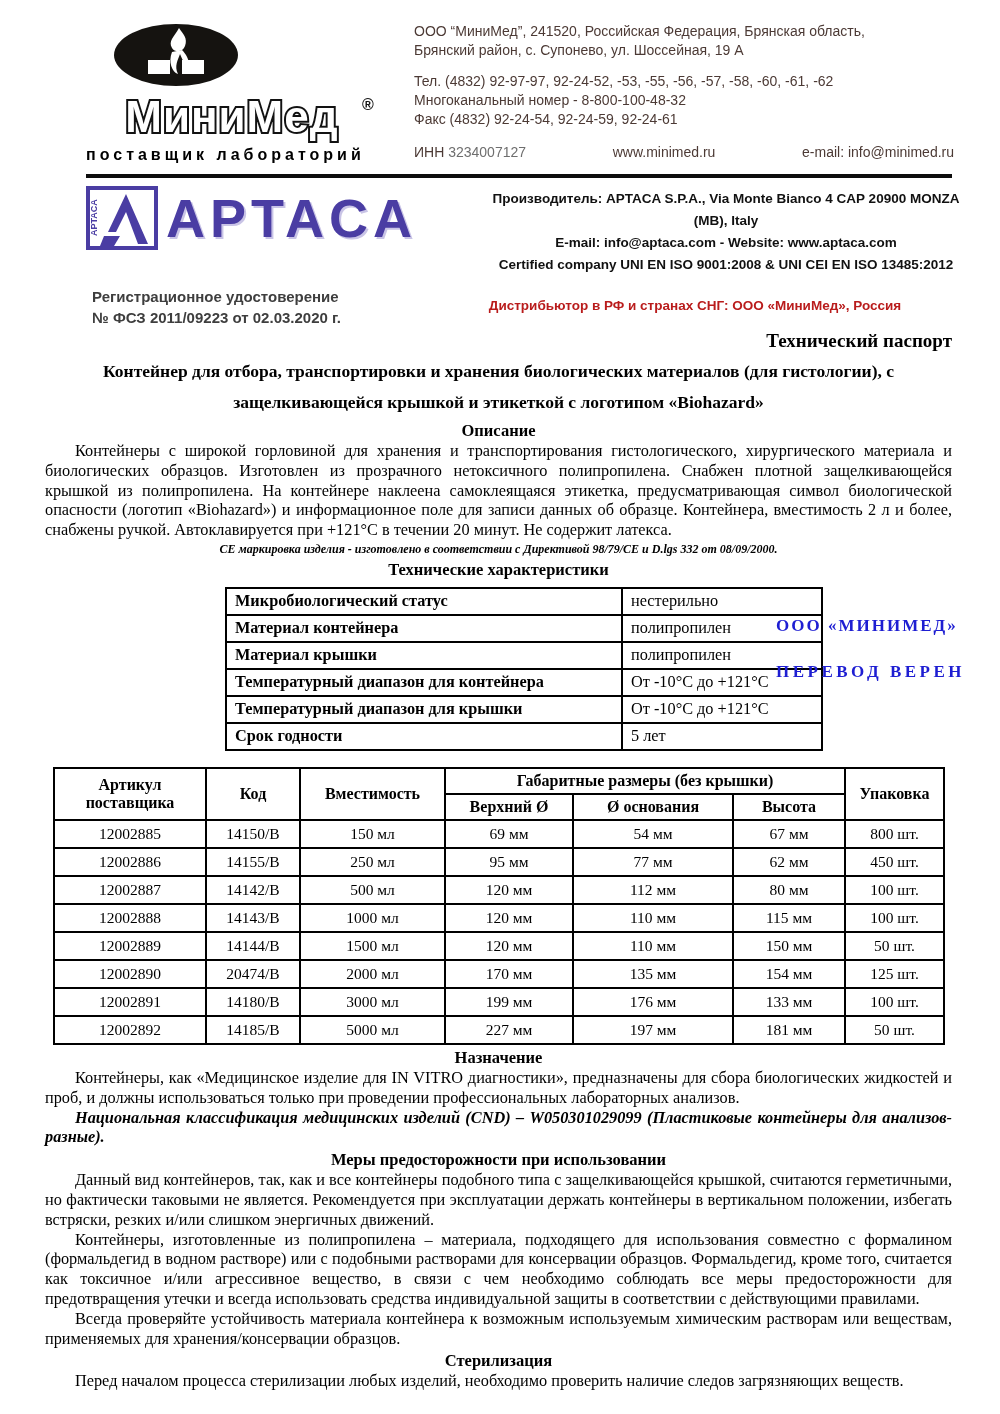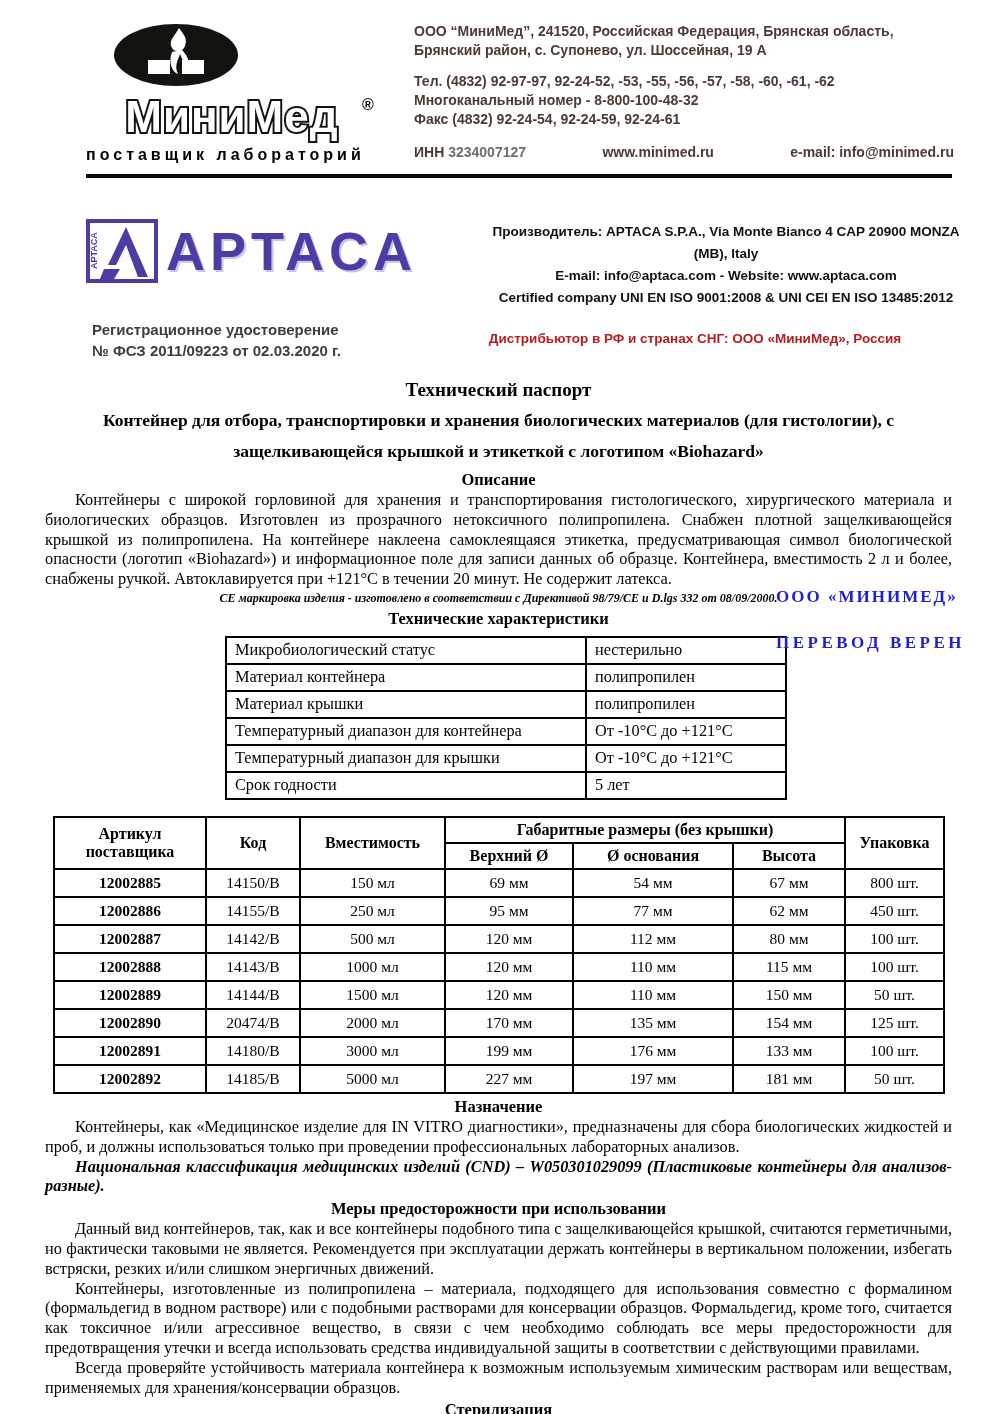--- a/index.html
+++ b/index.html
@@ -12,29 +12,29 @@
   
   .top { display:flex; padding:22px 40px 0 86px; }
   .logo-block { width:312px; text-align:left; flex:none; }
   .logo-word-svg { display:block; margin:0 auto; }
   .logo-tagline {
     font-family:"Liberation Sans",sans-serif; font-weight:bold; font-size:16px;
     letter-spacing:4px; margin-top:2px; white-space:nowrap;
   }
   .contact {
     margin-left:16px; width:540px;
-    font-family:"Liberation Sans",sans-serif; font-weight:bold;
+    font-family:"Liberation Sans",sans-serif; font-weight:normal;
     font-size:14px; line-height:19px; color:#4c3a35;
   }
   .contact .gap { height:12px; }
   .inn-row { display:flex; justify-content:space-between; margin-top:14px; }
   .inn-num { color:#6e6e6e; }
   .divider { border-top:4px solid #0d0d0d; margin:10px 48px 0 86px; }
   
-  .aptaca-row { display:flex; align-items:flex-start; padding:8px 26px 0 86px;margin-top:33px; }
+  .aptaca-row { display:flex; align-items:flex-start; padding:8px 26px 0 86px; }
   .aptaca-logo { display:flex; align-items:center; width:400px; flex:none; }
   .aptaca-word {
     font-family:"Liberation Sans",sans-serif; font-weight:bold; font-size:54px;
     color:#4a3da3; letter-spacing:5px; line-height:1; margin-left:8px;
     text-shadow:2px 2px 0 #c9c4e6;
   }
   .aptaca-info {
     width:480px; margin-top:2px; text-align:center;
     font-family:"Liberation Sans",sans-serif; font-weight:bold;
     font-size:13.5px; line-height:22px; color:#111;
@@ -43,43 +43,43 @@
   .reg-block {
     width:368px; font-family:"Liberation Sans",sans-serif; font-weight:bold;
     font-size:15px; line-height:21px; color:#3e3e3e;
   }
   .distributor {
     width:470px; margin-top:12px; text-align:center;
     font-family:"Liberation Sans",sans-serif; font-weight:bold; font-size:13.5px; color:#b91c1c;
   }
   
   .main { padding:0 48px 0 45px; }
-  .doc-title { text-align:center; font-weight:bold; font-size:19px; margin-top:18px; }
+  .doc-title { text-align:right; font-weight:bold; font-size:19px; margin-top:2px; }
   .doc-subtitle { text-align:center; font-weight:bold; font-size:17.5px; line-height:31px; margin-top:4px; }
   .section-heading { text-align:center; font-weight:bold; font-size:16.5px; margin-top:3px; }
   .para { font-size:16.3px; line-height:19.8px; text-align:justify; text-indent:30px; }
   .ce-line { text-align:center; font-weight:bold; font-style:italic; font-size:12px; margin-top:2px; }
   .italic-para { font-weight:bold; font-style:italic; }
   
   .tech-table { border-collapse:collapse; margin:7px 0 0 180px; }
   .tech-table td { border:2px solid #000; font-size:16.3px; height:27px; padding:1px 8px; }
-  .tech-table td:first-child { font-weight:normal; width:360px; }
+  .tech-table td:first-child { font-weight:bold; width:396px; }
   .tech-table td:last-child { width:200px; }
   .stamp {
-    position:absolute; left:776px; top:588px; color:#1e1ed2; font-weight:bold;
+    position:absolute; left:776px; top:617px; color:#1e1ed2; font-weight:bold;
     font-size:17px; line-height:1; white-space:nowrap;
   }
   .stamp-l1 { letter-spacing:2px; }
   .stamp-l2 { margin-top:29px; letter-spacing:3.5px; }
   
   .products-table { border-collapse:collapse; margin:16px 0 0 8px; text-align:center; table-layout:fixed; width:890px; }
   .products-table th, .products-table td { border:2px solid #000; padding:1px 2px; }
   .products-table th { font-weight:bold; font-size:16px; height:26px; }
   .products-table td { font-size:15.5px; height:28px; }
-  .products-table td:first-child { font-weight:bold;border-radius:11px; }
+  .products-table td:first-child { font-weight:normal;border-radius:11px; }
 </style>
 </head>
 <body>
 
 <div class="page">
 
   <div class="top">
     <div class="logo-block">
       <svg width="180" height="66" viewBox="0 0 180 66">
         <ellipse cx="90" cy="33" rx="62" ry="31" fill="#151310"></ellipse>

